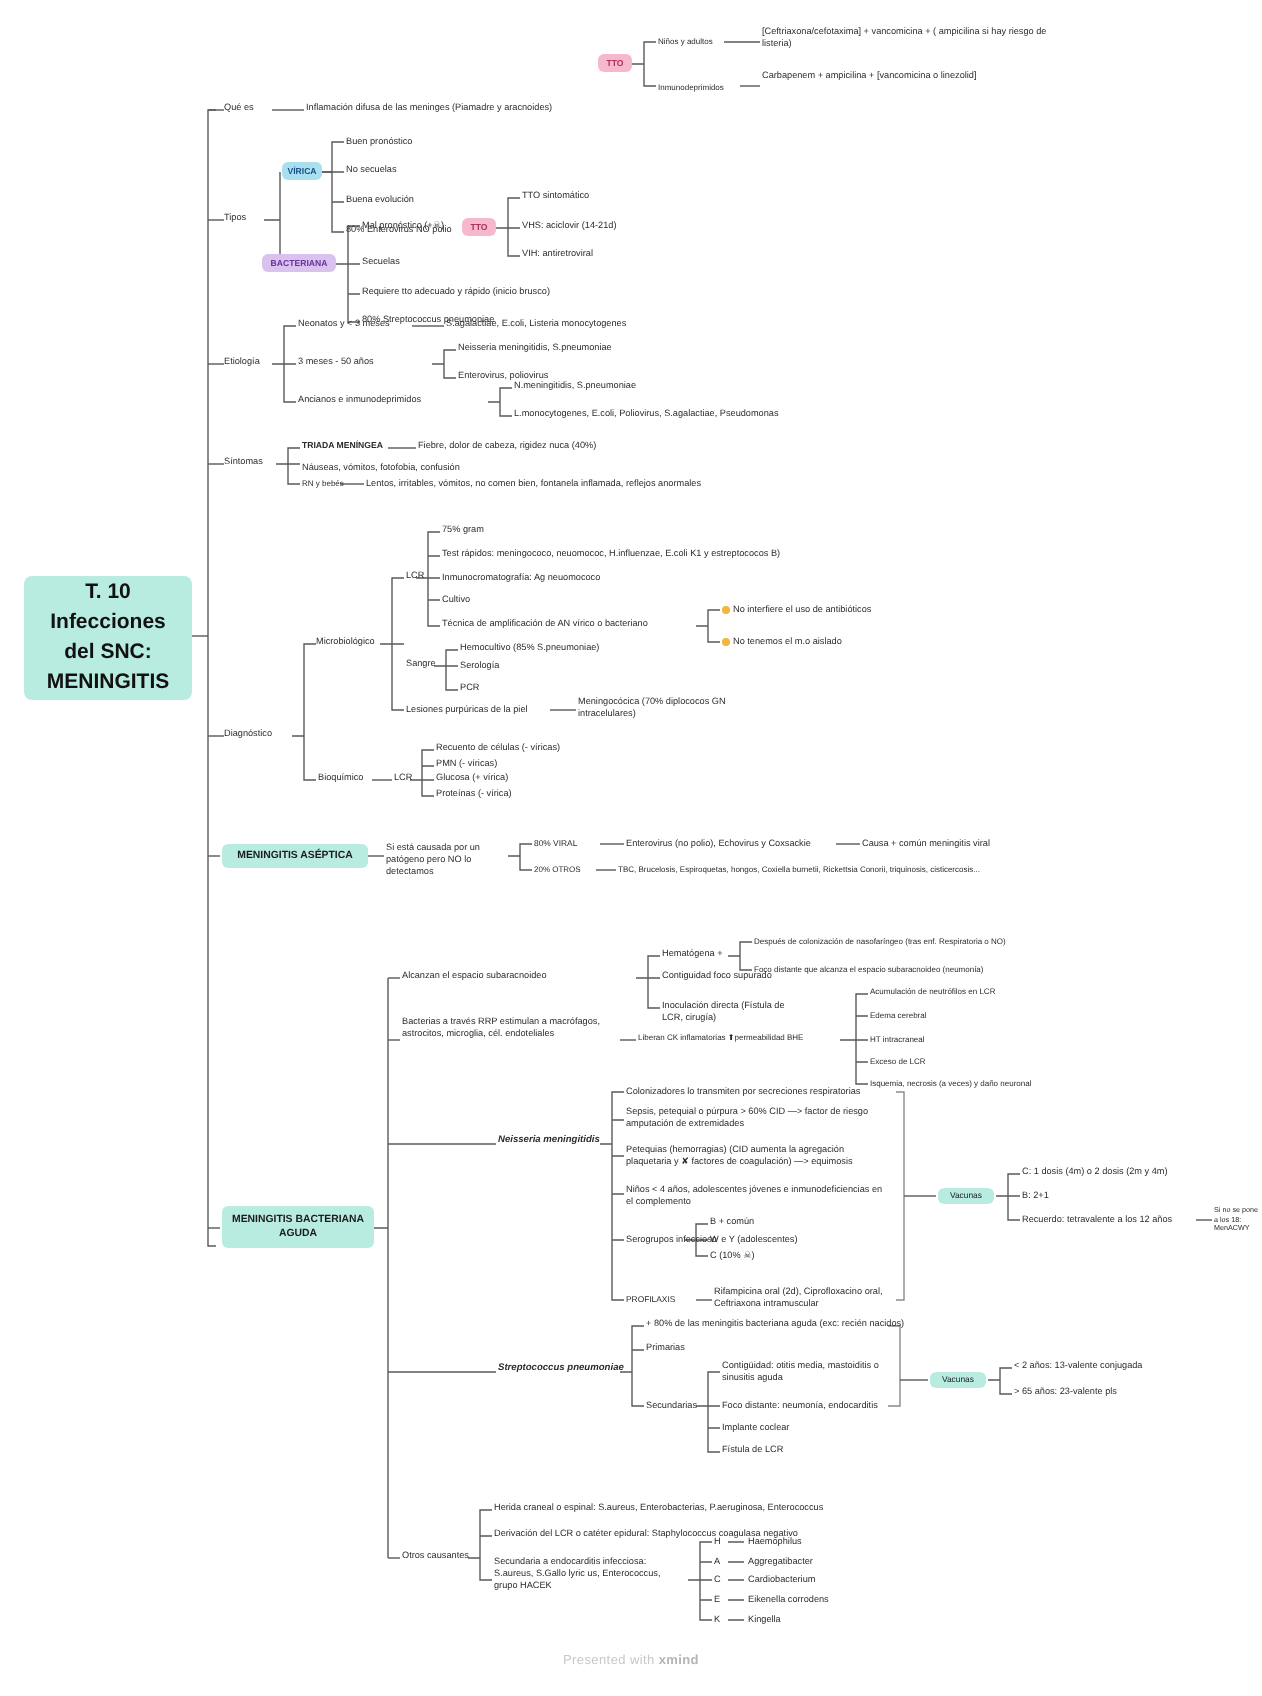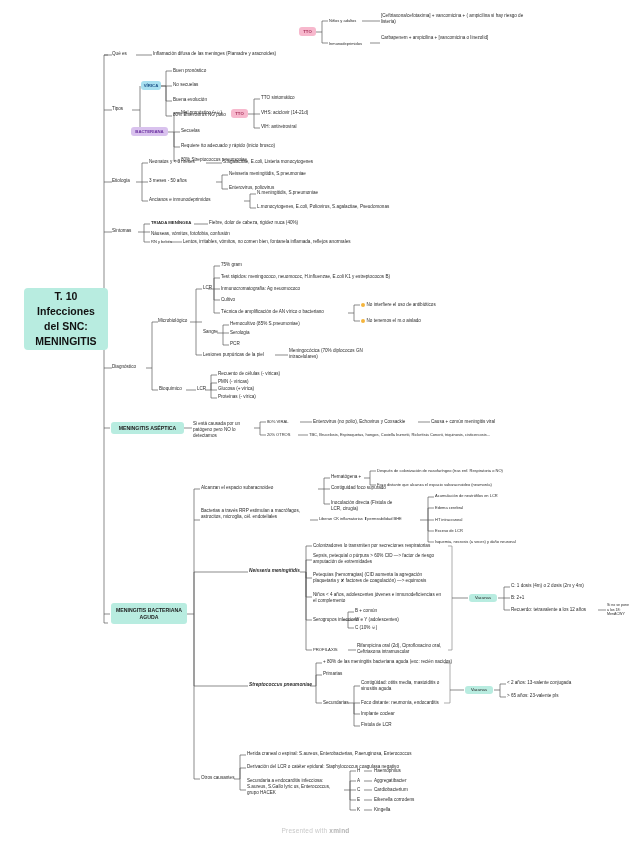--- a/index.html
+++ b/index.html
@@ -167,21 +167,21 @@
       <path d="M450,690 L464,690"></path>
       <path d="M494,690 L500,690 L500,684 L506,684 M500,690 L500,697 L506,697"></path>
 
       <path d="M194,779 L200,779"></path>
       <path d="M234,779 L240,779 L240,755 L246,755 M240,779 L240,768 L246,768 M240,779 L240,790 L246,790"></path>
       <path d="M344,790 L350,790 L350,771 L356,771 M350,790 L356,790 M350,790 L350,781 L356,781 M350,790 L350,800 L356,800 M350,790 L350,810 L356,810"></path>
       <path d="M364,771 L372,771 M364,781 L372,781 M364,790 L372,790 M364,800 L372,800 M364,810 L372,810"></path>
     </g>
   </svg>
 
-  <div class="central" style="left:24px; top:288px; width:84px; height:62px;">T. 10 Infecciones del SNC: MENINGITIS</div>
+  <div class="central" style="left:12px; top:288px; width:84px; height:62px;">T. 10 Infecciones del SNC: MENINGITIS</div>
 
   <div class="node" style="left:112px; top:51px;">Qué es</div>
   <div class="node" style="left:153px; top:51px;">Inflamación difusa de las meninges (Piamadre y aracnoides)</div>
 
   <div class="node" style="left:112px; top:106px;">Tipos</div>
 
   <div class="pill blue" style="left:141px; top:81px; width:20px; height:9px; font-size:4.3px;">VÍRICA</div>
   <div class="node" style="left:173px; top:68px;">Buen pronóstico</div>
   <div class="node" style="left:173px; top:82px;">No secuelas</div>
   <div class="node" style="left:173px; top:97px;">Buena evolución</div>

